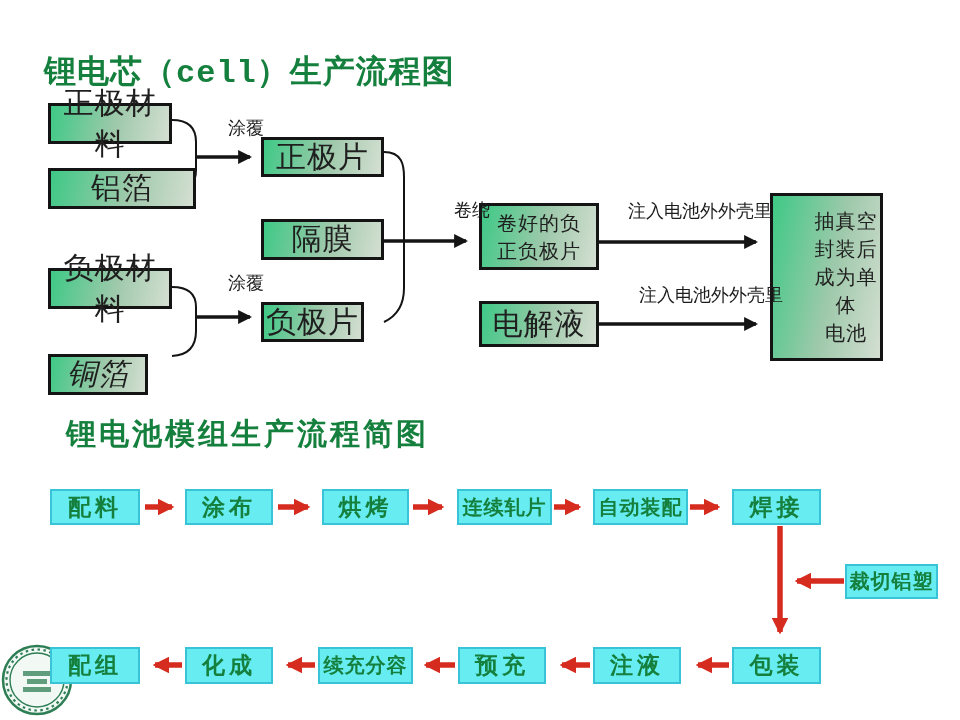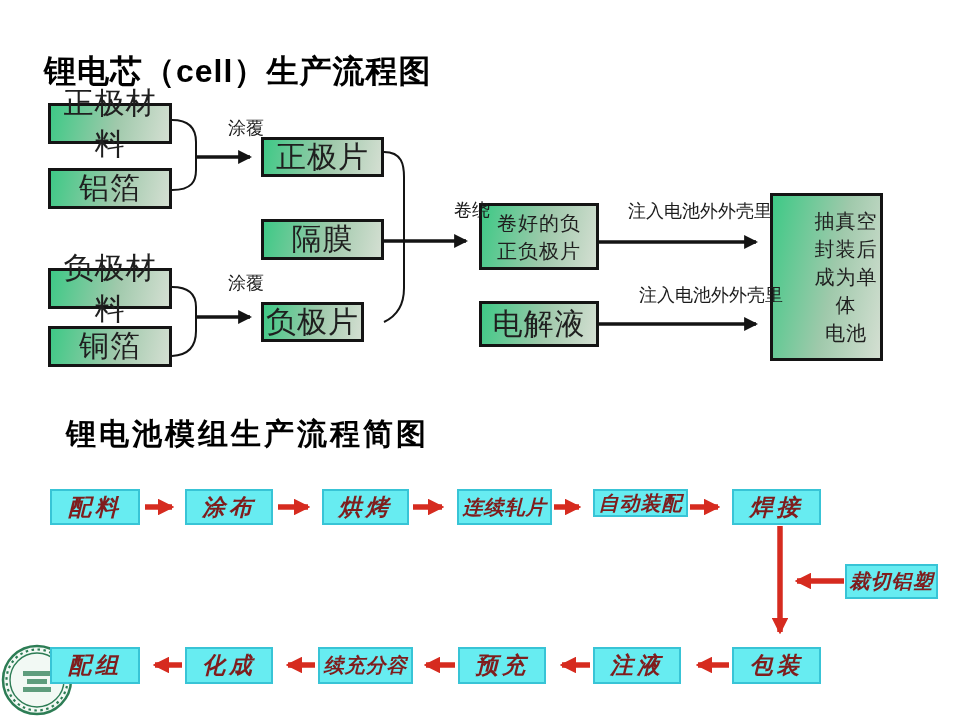--- a/index.html
+++ b/index.html
@@ -1,33 +1,33 @@
 <!DOCTYPE html>
 <html><head>
 <meta charset="utf-8">
 <style>
   html,body{margin:0;padding:0;background:#888;}
   .slide{
     position:relative;width:960px;height:720px;background:#ffffff;overflow:hidden;
     font-family:"Liberation Sans",sans-serif;
   }
-  .title{position:absolute;font-weight:bold;color:#000000;white-space:nowrap;z-index:3;}
+  .title{position:absolute;font-weight:bold;color:#15803d;white-space:nowrap;z-index:3;font-family:Liberation Mono, monospace;}
   .title.t1{left:44px;top:50px;font-size:32px;letter-spacing:1px;}
   .title.t2{left:66px;top:414px;font-size:30px;letter-spacing:3px;}
   .gbox{
     position:absolute;box-sizing:border-box;border:3px solid #141414;
     background:linear-gradient(102deg,#3ec986 0%,#9fc9ab 55%,#d4dfd2 100%);
     display:flex;align-items:center;justify-content:center;
     font-size:30px;color:#1f1f1f;letter-spacing:1px;z-index:2;text-align:center;
   }
   .gbox.multi{flex-direction:column;font-size:20px;line-height:28px;letter-spacing:1px;}
   .cbox{
     position:absolute;box-sizing:border-box;background:#67ecf1;border:2px solid #38c4d6;
-    color:#7f1d1d;font-weight:bold;display:flex;align-items:center;justify-content:center;
-    font-size:23px;letter-spacing:4px;z-index:2;white-space:nowrap;font-style:italic;
+    color:#15803d;font-weight:bold;display:flex;align-items:center;justify-content:center;
+    font-size:23px;letter-spacing:4px;z-index:2;white-space:nowrap;
   }
   .cbox.small{font-size:20px;letter-spacing:1px;}
   .lbl{position:absolute;font-size:18px;color:#1c1c1c;z-index:3;white-space:nowrap;margin-left:27px;}
   .layer{position:absolute;left:0;top:0;width:960px;height:720px;z-index:1;pointer-events:none;}
   .seal{position:absolute;left:1px;top:641px;width:75px;height:79px;z-index:1;}
 </style>
 </head>
 <body>
 
 <div class="slide">
@@ -74,23 +74,23 @@
     <circle cx="36" cy="39" r="27" fill="none" stroke="#2d7d55" stroke-width="1.4"></circle>
     <circle cx="36" cy="39" r="30.5" fill="none" stroke="#2d7d55" stroke-width="2.2" stroke-dasharray="2.5 3.5"></circle>
     <rect x="22" y="30" width="28" height="5" fill="#2d7d55" opacity="0.75"></rect>
     <rect x="26" y="38" width="20" height="5" fill="#2d7d55" opacity="0.75"></rect>
     <rect x="22" y="46" width="28" height="5" fill="#2d7d55" opacity="0.75"></rect>
   </svg>
 
   <div class="title t1">锂电芯（cell）生产流程图</div>
 
   <div class="gbox" style="left:48px;top:103px;width:124px;height:41px;">正极材料</div>
-  <div class="gbox" style="left:48px;top:168px;width:124px;height:41px;">铝箔</div>
+  <div class="gbox" style="left:48px;top:168px;width:148px;height:41px;">铝箔</div>
   <div class="gbox" style="left:48px;top:268px;width:124px;height:41px;">负极材料</div>
-  <div class="gbox" style="left:48px;top:326px;width:124px;height:41px;">铜箔</div>
+  <div class="gbox" style="left:48px;top:354px;width:100px;height:41px;font-style:italic;">铜箔</div>
 
   <div class="gbox" style="left:261px;top:137px;width:123px;height:40px;">正极片</div>
   <div class="gbox" style="left:261px;top:219px;width:123px;height:41px;">隔膜</div>
   <div class="gbox" style="left:261px;top:302px;width:103px;height:40px;font-family:Liberation Mono, monospace;">负极片</div>
 
   <div class="gbox multi" style="left:479px;top:203px;width:120px;height:67px;">
     <div>卷好的负</div>
     <div>正负极片</div>
   </div>
   <div class="gbox" style="left:479px;top:301px;width:120px;height:46px;">电解液</div>
@@ -107,21 +107,21 @@
   <span class="lbl" style="left:427px;top:198px;">卷绕</span>
   <span class="lbl" style="left:601px;top:199px;">注入电池外外壳里</span>
   <span class="lbl" style="left:612px;top:283px;">注入电池外外壳里</span>
 
   <div class="title t2">锂电池模组生产流程简图</div>
 
   <div class="cbox" style="left:50px;top:489px;width:90px;height:36px;">配料</div>
   <div class="cbox" style="left:185px;top:489px;width:88px;height:36px;">涂布</div>
   <div class="cbox" style="left:322px;top:489px;width:87px;height:36px;">烘烤</div>
   <div class="cbox small" style="left:457px;top:489px;width:95px;height:36px;">连续轧片</div>
-  <div class="cbox small" style="left:593px;top:489px;width:95px;height:28px;">自动装配</div>
+  <div class="cbox small" style="left:593px;top:489px;width:95px;height:36px;">自动装配</div>
   <div class="cbox" style="left:732px;top:489px;width:89px;height:36px;">焊接</div>
 
   <div class="cbox small" style="left:845px;top:564px;width:93px;height:35px;">裁切铝塑</div>
 
   <div class="cbox" style="left:50px;top:647px;width:90px;height:37px;">配组</div>
   <div class="cbox" style="left:185px;top:647px;width:88px;height:37px;">化成</div>
   <div class="cbox small" style="left:318px;top:647px;width:95px;height:37px;">续充分容</div>
   <div class="cbox" style="left:458px;top:647px;width:88px;height:37px;">预充</div>
   <div class="cbox" style="left:593px;top:647px;width:88px;height:37px;">注液</div>
   <div class="cbox" style="left:732px;top:647px;width:89px;height:37px;">包装</div>

